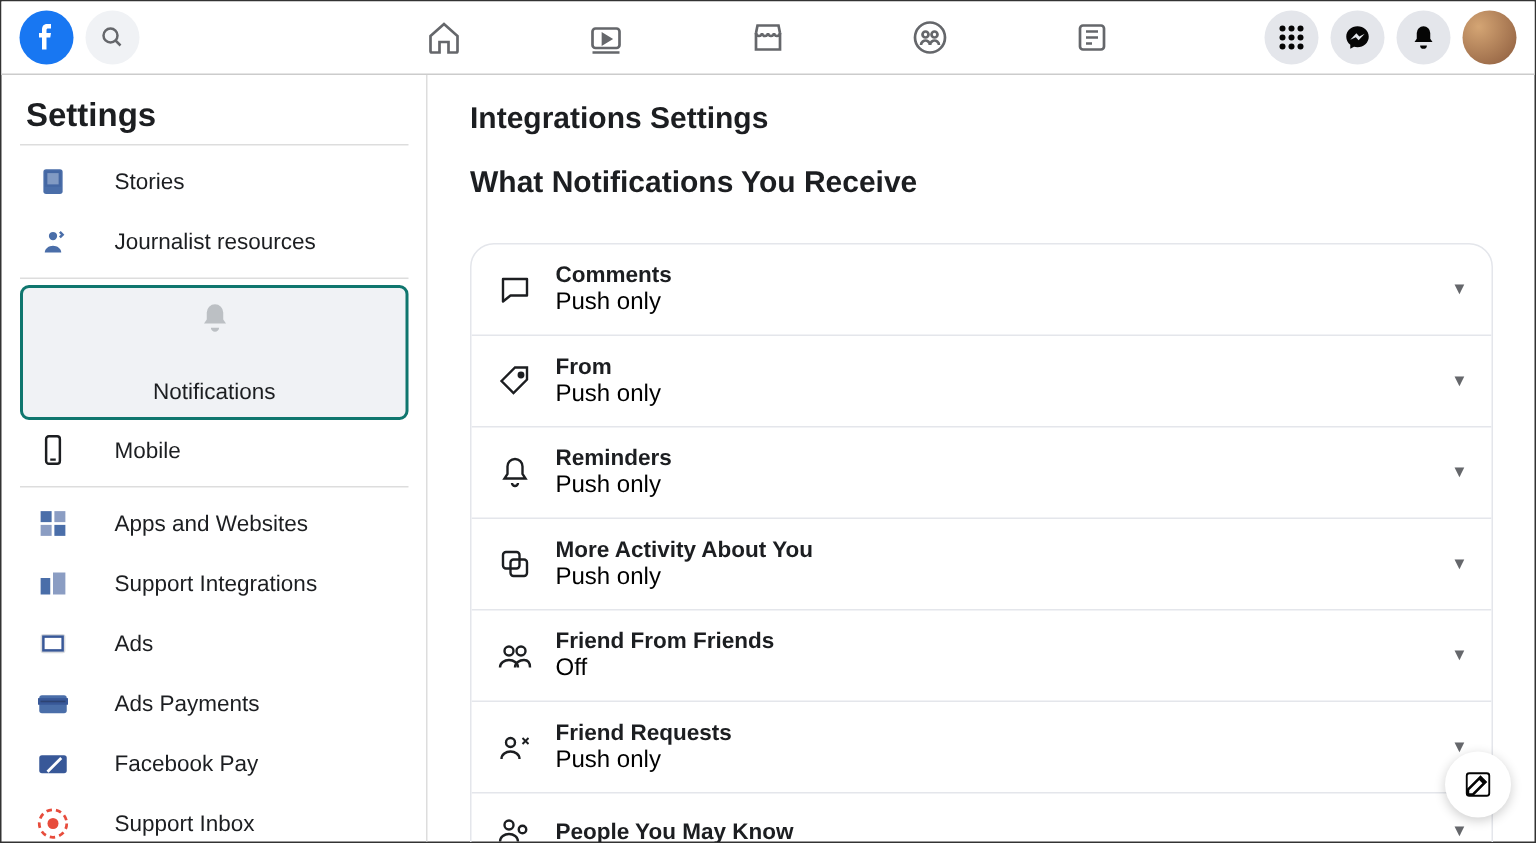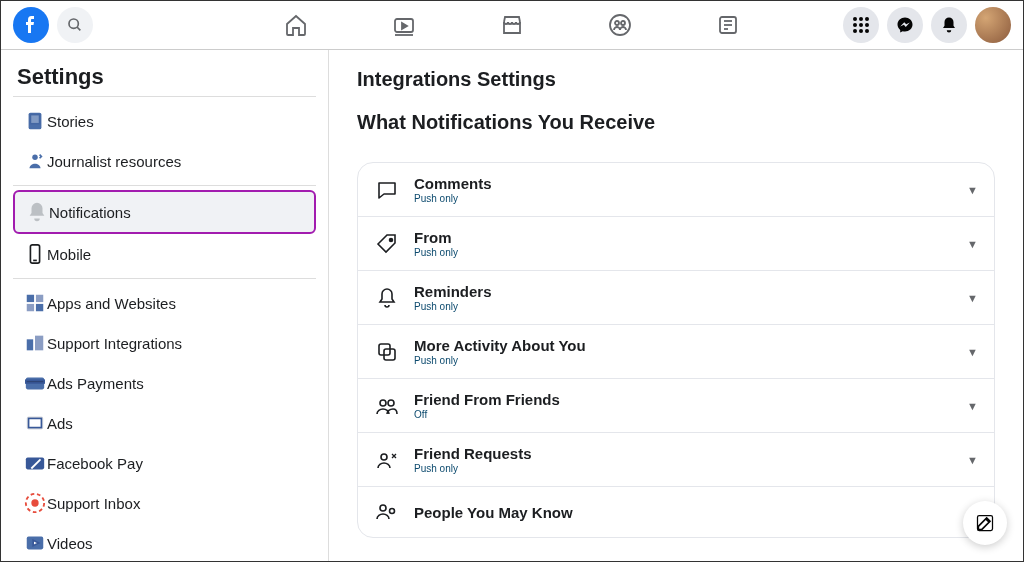--- a/index.html
+++ b/index.html
@@ -9,38 +9,38 @@
   .topbar-left { display: flex; align-items: center; gap: 8px; }
   .fb-logo { width: 36px; height: 36px; border-radius: 50%; background: #1877f2; display: flex; align-items: center; justify-content: center; }
   .search-btn { width: 36px; height: 36px; border-radius: 50%; background: #f0f2f5; display: flex; align-items: center; justify-content: center; cursor: pointer; }
   .topbar-center { position: absolute; left: 50%; transform: translateX(-50%); display: flex; gap: 80px; }
   .nav-icon { width: 28px; height: 28px; display: flex; align-items: center; justify-content: center; cursor: pointer; color: #65676b; }
   .topbar-right { margin-left: auto; display: flex; align-items: center; gap: 8px; }
   .circle-btn { width: 36px; height: 36px; border-radius: 50%; background: #e4e6eb; display: flex; align-items: center; justify-content: center; cursor: pointer; }
   .avatar { width: 36px; height: 36px; border-radius: 50%; background: radial-gradient(circle at 30% 30%, #d4a574, #8b5a3c); cursor: pointer; }
   
   .content { display: flex; height: calc(100% - 49px); }
-  .sidebar { width: 328px; padding: 14px 12px; border-right: 1px solid #ddd; overflow-y: auto; }
+  .sidebar { width: 284px; padding: 14px 12px; border-right: 1px solid #ddd; overflow-y: auto; }
   .sidebar-title { font-size: 22px; font-weight: bold; margin-bottom: 6px; padding: 0 4px; }
   .sidebar-divider { border: none; border-top: 1px solid #ddd; margin: 4px 0; }
-  .sidebar-item { display: flex; align-items: center; gap: 0; padding: 8px 10px; border-radius: 6px; cursor: pointer; font-size: 15px; }
+  .sidebar-item { display: flex; align-items: center; gap: 29px; padding: 8px 10px; border-radius: 6px; cursor: pointer; font-size: 15px; }
   .sidebar-item.active { background: #f0f2f5; }
-  .sidebar-item.highlighted { border: 2px solid #a21caf; }
+  .sidebar-item.highlighted { border: 2px solid #0f766e; flex-direction: column; }
   .sidebar-icon { width: 24px; height: 24px; display: flex; align-items: center; justify-content: center; flex-shrink: 0; }
   
   .main { flex: 1; padding: 18px 28px; overflow-y: auto; position: relative; }
   .main-title { font-size: 20px; font-weight: bold; margin-bottom: 20px; }
   .section-label { font-size: 20px; font-weight: 600; margin-bottom: 28px; }
   .notif-list { border: 1px solid #e4e6eb; border-radius: 16px; overflow: hidden; }
   .notif-row { display: flex; align-items: center; padding: 12px 16px; border-bottom: 1px solid #e4e6eb; cursor: pointer; gap: 14px; }
   .notif-row:last-child { border-bottom: none; }
   .notif-icon { width: 26px; height: 26px; display: flex; align-items: center; justify-content: center; flex-shrink: 0; color: #1c1e21; }
   .notif-text { flex: 1; }
   .notif-title { font-size: 15px; font-weight: 600; }
-  .notif-sub { font-size: 10px; color: #0c4a6e; margin-top: 1px; }
+  .notif-sub { font-size: 16px; color: #000000; margin-top: 1px; }
   .chevron { color: #65676b; font-size: 11px; }
   
   .fab { position: absolute; bottom: 16px; right: 16px; width: 44px; height: 44px; border-radius: 50%; background: #fff; box-shadow: 0 2px 8px rgba(0,0,0,0.2); display: flex; align-items: center; justify-content: center; cursor: pointer; }
 </style>
 </head>
 <body>
 
 <div class="topbar">
   <div class="topbar-left">
     <div class="fb-logo">
@@ -180,34 +180,34 @@
             <svg width="22" height="22" viewBox="0 0 24 24" fill="none" stroke="#385898" stroke-width="1.8">
               <rect x="3" y="8" width="7" height="12" fill="#4a6ea9" stroke="none"></rect>
               <rect x="12" y="4" width="9" height="16" fill="#8b9dc3" stroke="none"></rect>
             </svg>
           </span>
           <span>Support Integrations</span>
         </div>
         <div class="sidebar-item">
           <span class="sidebar-icon">
             <svg width="22" height="22" viewBox="0 0 24 24" fill="none" stroke="#385898" stroke-width="1.8">
+              <rect x="3" y="5" width="18" height="14" rx="2" fill="#d8dade" stroke="none"></rect>
+              <rect x="5" y="7" width="14" height="10" fill="#fff"></rect>
+            </svg>
+          </span>
+          <span>Ads</span>
+        </div>
+        <div class="sidebar-item">
+          <span class="sidebar-icon">
+            <svg width="22" height="22" viewBox="0 0 24 24" fill="none" stroke="#385898" stroke-width="1.8">
               <rect x="2" y="6" width="20" height="13" rx="2" fill="#4a6ea9" stroke="none"></rect>
               <rect x="2" y="9" width="20" height="3" fill="#2d4373"></rect>
             </svg>
           </span>
           <span>Ads Payments</span>
-        </div>
-        <div class="sidebar-item">
-          <span class="sidebar-icon">
-            <svg width="22" height="22" viewBox="0 0 24 24" fill="none" stroke="#385898" stroke-width="1.8">
-              <rect x="3" y="5" width="18" height="14" rx="2" fill="#d8dade" stroke="none"></rect>
-              <rect x="5" y="7" width="14" height="10" fill="#fff"></rect>
-            </svg>
-          </span>
-          <span>Ads</span>
         </div>
         <div class="sidebar-item">
           <span class="sidebar-icon">
             <svg width="22" height="22" viewBox="0 0 24 24" fill="none" stroke="#385898" stroke-width="1.8">
               <rect x="2" y="6" width="20" height="13" rx="2" fill="#385898" stroke="none"></rect>
               <path d="M8 18l10-10" stroke="#fff" stroke-width="2"></path>
             </svg>
           </span>
           <span>Facebook Pay</span>
         </div>

